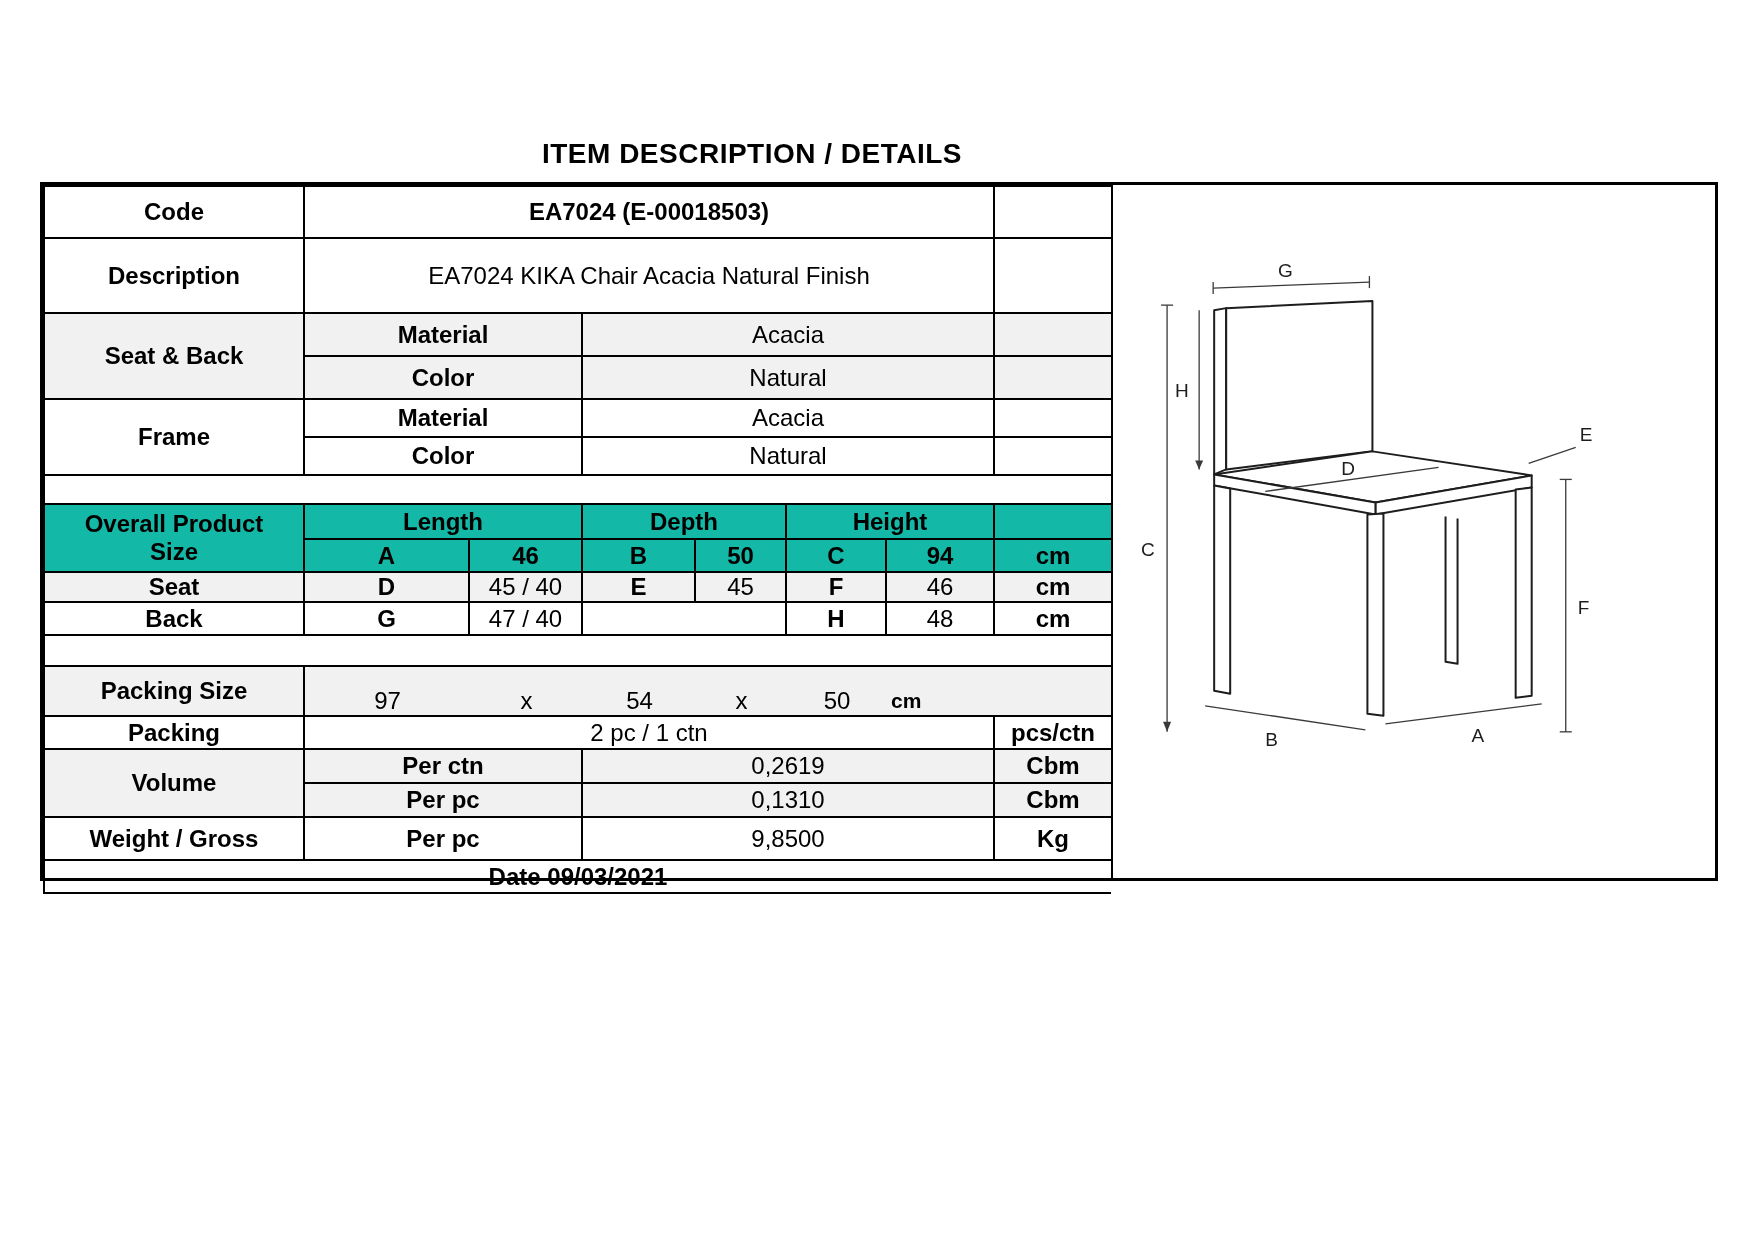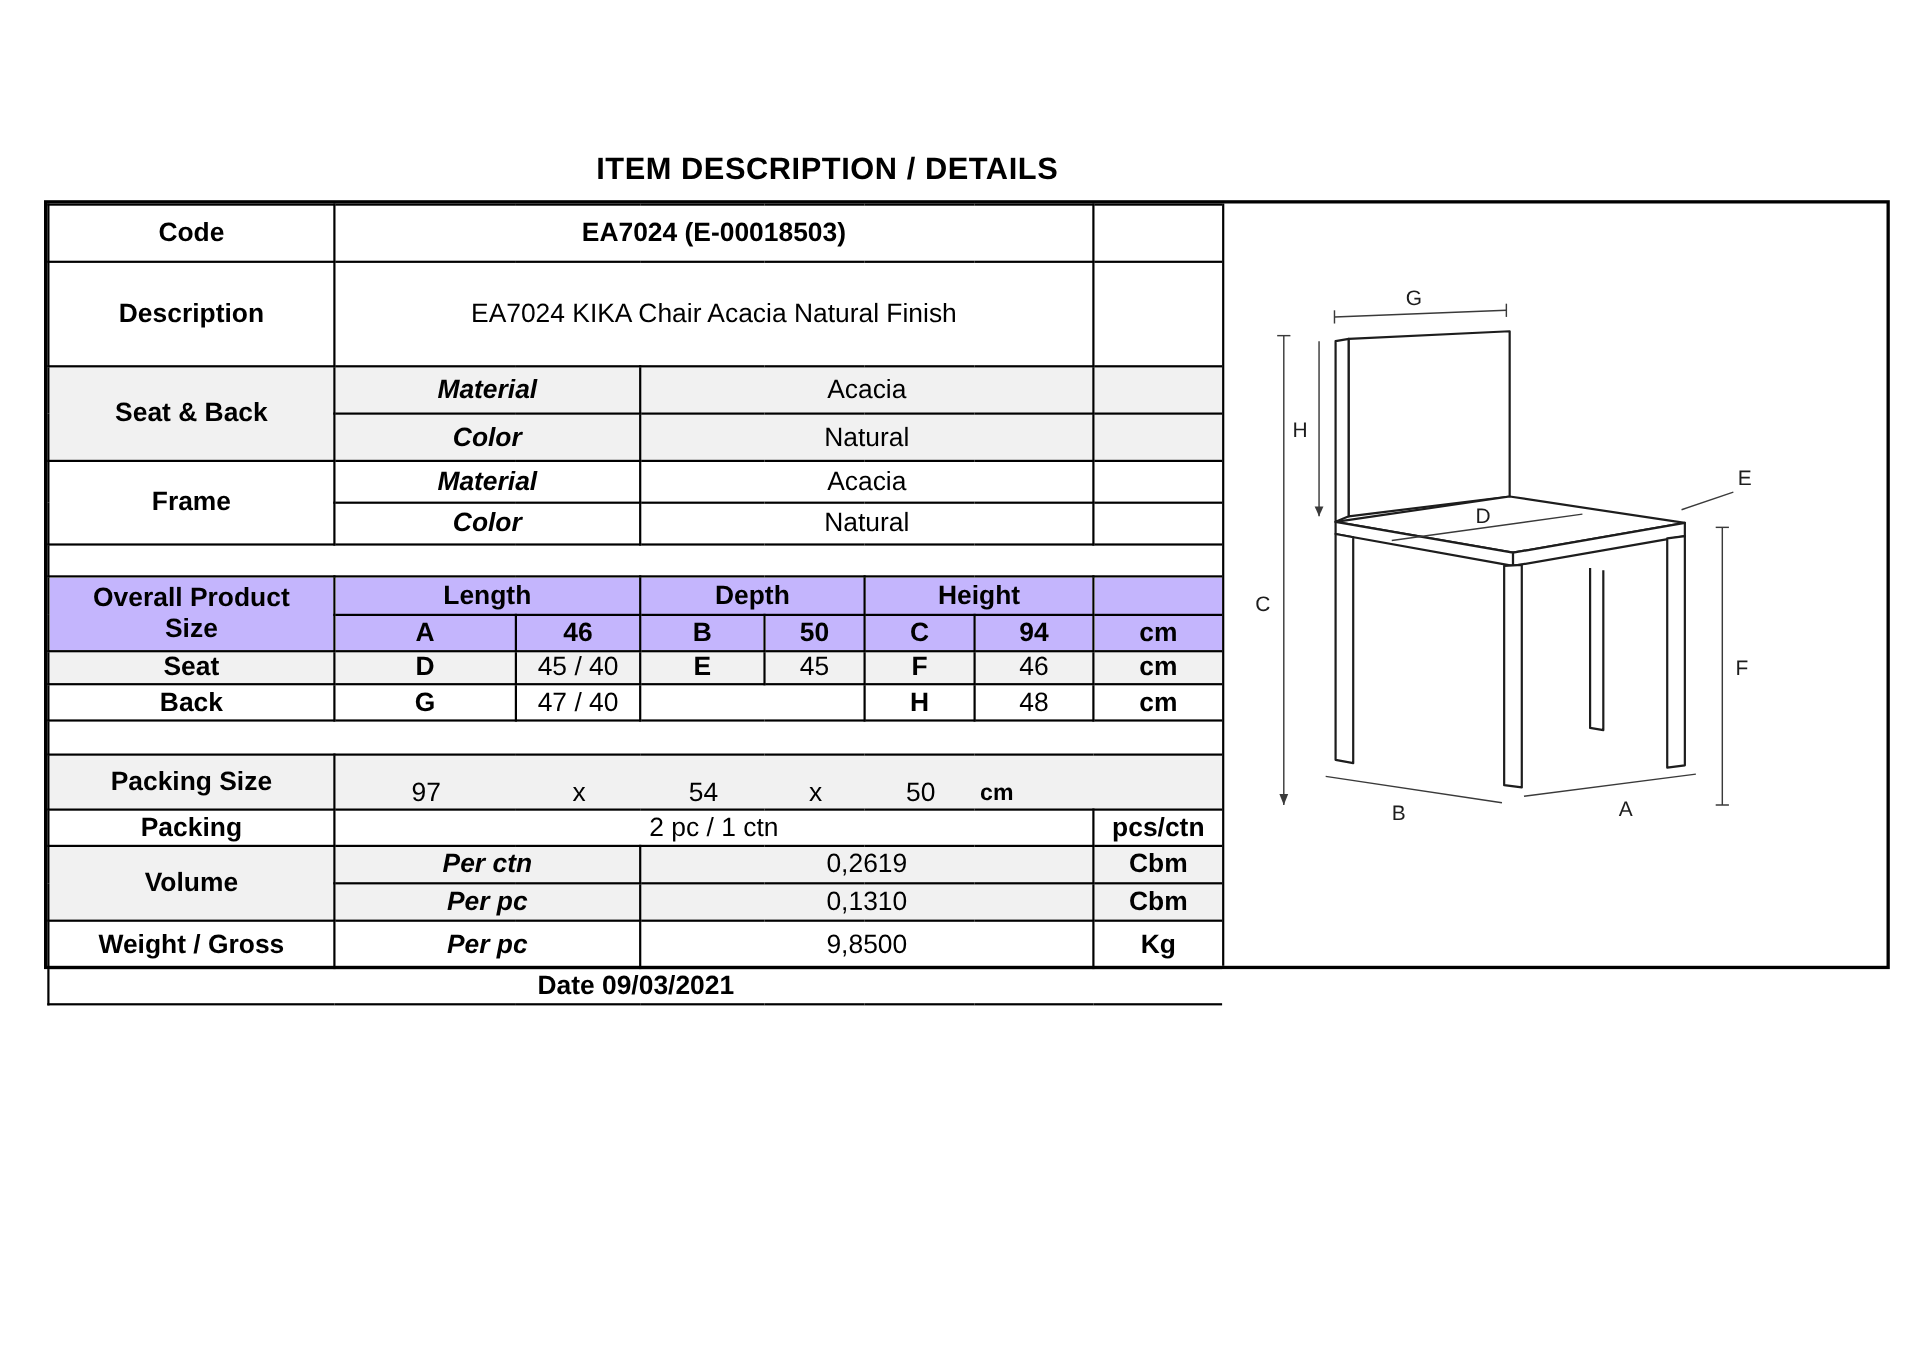--- a/index.html
+++ b/index.html
@@ -17,28 +17,28 @@
   }
   table.spec{
     table-layout:fixed;border-collapse:collapse;width:1067px;height:693px;
   }
   table.spec td{
     border:2px solid #000;padding:0;overflow:hidden;vertical-align:middle;
     font-size:24px;text-align:center;
   }
   table.spec td:last-child{border-right:none;}
   td.lbl{font-weight:bold;text-align:left;padding-left:8px;font-size:25px;}
-  td.sub{font-weight:bold;font-size:21px;font-style:italic;}
+  td.sub{font-weight:bold;font-size:21px;}
   td.val{font-size:25px;font-weight:normal;}
   td.key{font-weight:bold;font-size:24px;}
   td.num{font-size:24px;}
   td.unit{font-weight:bold;font-size:21px;text-align:left;padding-left:5px;}
   td.head{font-weight:bold;font-size:25px;}
   .band{background:#f1f1f1;}
-  .yellow{background:#c4b5fd;}
+  .yellow{background:#14b8a6;}
   td.spacer{border-left:none;border-right:none;}
   td.date-cell{font-weight:bold;font-size:22px;}
   .pack-grid{
     display:grid;grid-template-columns:165px 113px 113px 91px 100px 1fr;
     align-items:center;width:100%;margin-top:20px;
   }
   .pack-grid span{font-size:24px;text-align:center;}
   .pack-grid .pg-unit{font-weight:bold;font-size:21px;text-align:left;padding-left:4px;}
   .panel{
     width:605px;height:693px;border-left:2px solid #000;display:flex;flex-direction:column;
@@ -73,21 +73,21 @@
         <col style="width:117px">
     </colgroup>
 
     <tbody>
         <tr style="height:52px">
       <td class="lbl">Code</td>
       <td class="head" colspan="6">EA7024 (E-00018503)</td>
       <td></td>
     </tr>
 
-    <tr style="height:95px">
+    <tr style="height:75px">
       <td class="lbl">Description</td>
       <td class="val" colspan="6">EA7024 KIKA Chair Acacia Natural Finish</td>
       <td></td>
     </tr>
 
     <tr style="height:43px">
       <td class="lbl band" rowspan="2">Seat &amp; Back</td>
       <td class="sub band" colspan="2">Material</td>
       <td class="val band" colspan="4">Acacia</td>
       <td class="band"></td>

